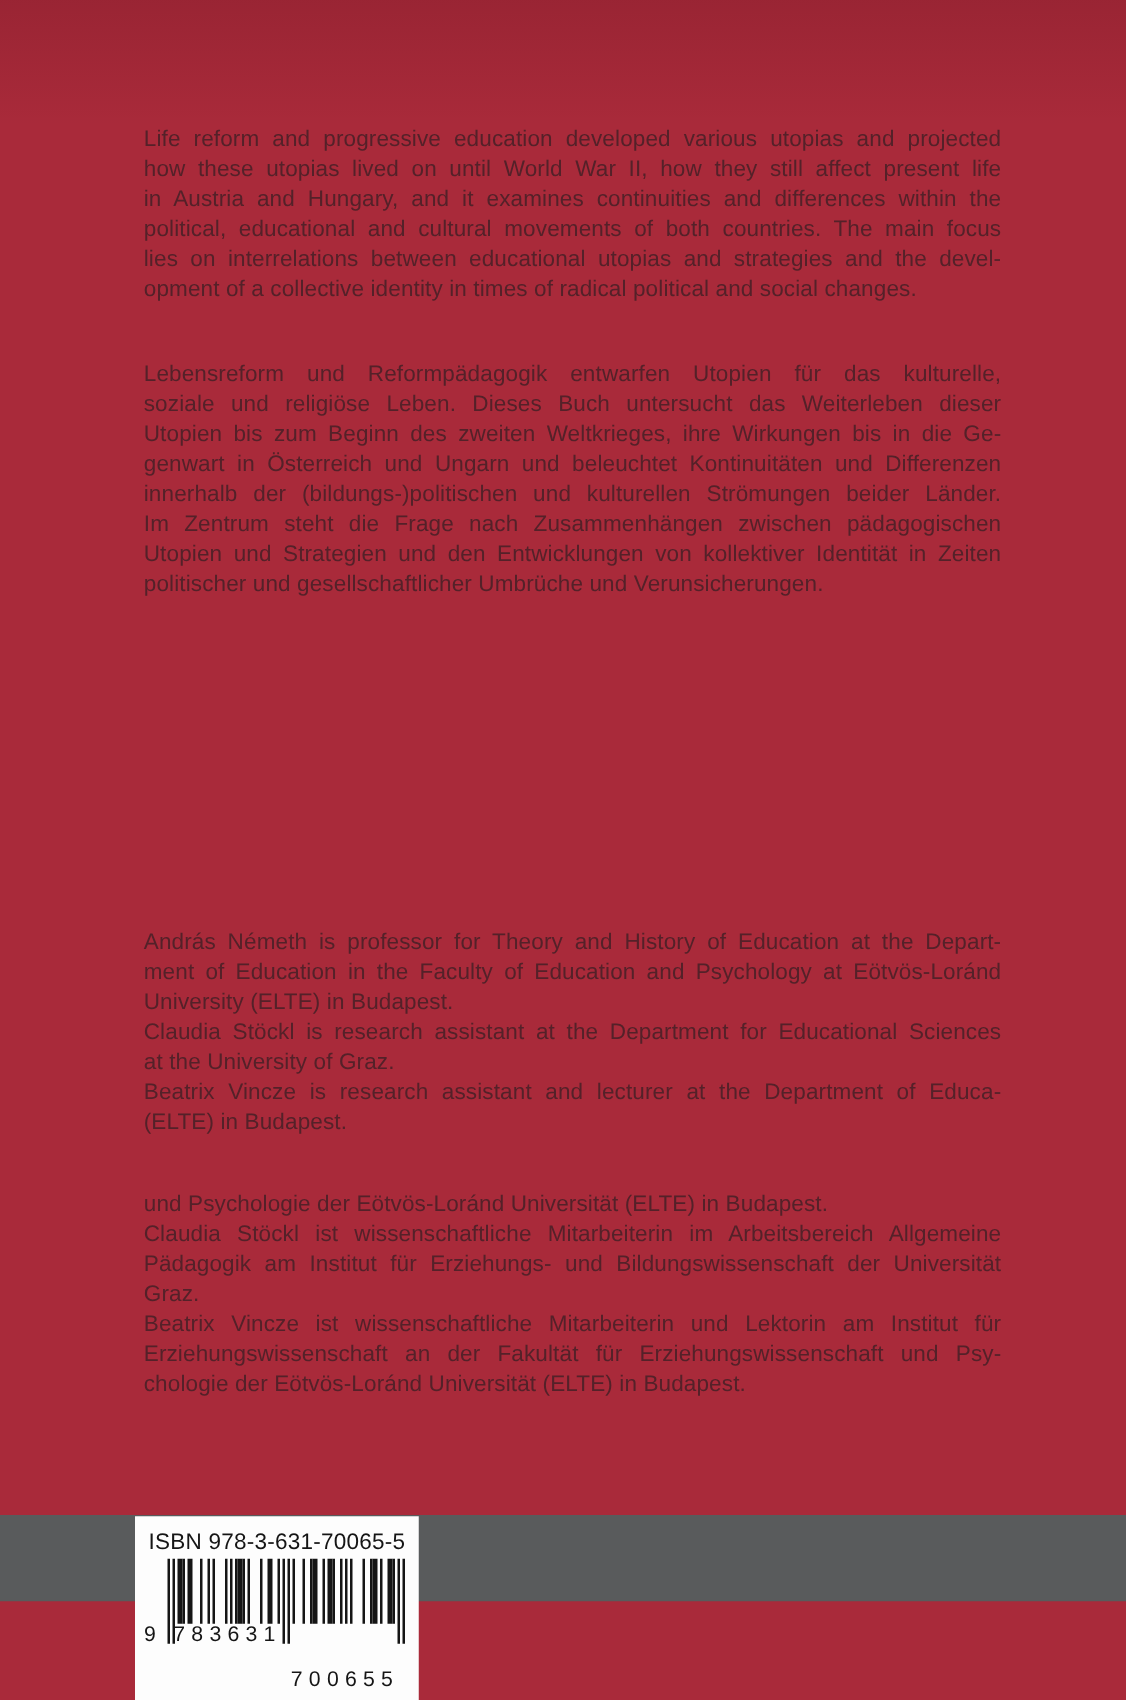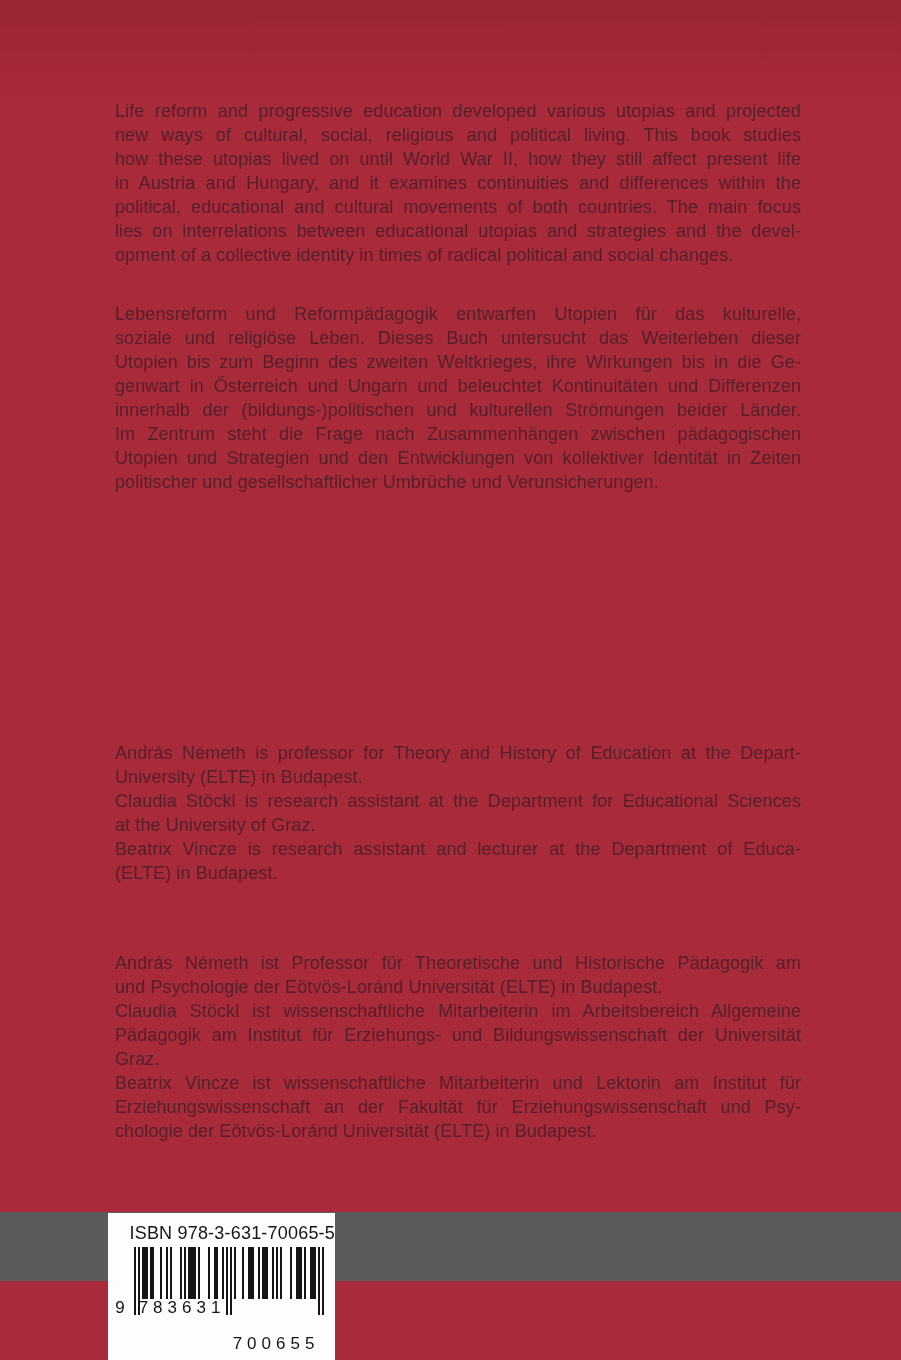--- a/index.html
+++ b/index.html
@@ -22,40 +22,40 @@
     position:absolute;top:0;left:0;right:0;height:100px;
     background:linear-gradient(180deg,rgba(72,8,18,0.16),rgba(72,8,18,0));
     pointer-events:none;
   }
   .textblock{
     position:absolute;left:115px;width:686px;
     color:var(--cover-text);
     font-size:18px;line-height:24px;letter-spacing:0.1px;
   }
   .synopsis-en{top:99px;}
-  .synopsis-de{top:302px;}
+  .synopsis-de{top:287px;}
   .bios-en{top:741px;}
   .bios-de{top:951px;}
   .line{text-align:justify;text-align-last:justify;white-space:normal;}
   .line-last{text-align-last:left;}
   .footer-band{
     position:absolute;left:0;top:1212px;width:901px;height:69px;
     background:var(--band-bg);
   }
   .website{
     position:absolute;top:1221px;right:97px;
     color:var(--website-text);
     font-size:21px;font-weight:bold;letter-spacing:0.4px;
   }
   .isbn-label{
     position:absolute;left:108px;top:1213px;width:227px;height:147px;
     background:var(--label-bg);
   }
   .isbn-text{
-    margin-top:10px;text-align:right;
+    margin-top:10px;text-align:center;
     font-size:18px;color:var(--bar-color);letter-spacing:0.2px;line-height:20px;
   }
   .barcode-wrap{position:relative;margin:4px 0 0 26px;width:190px;height:72px;}
   .bars{display:flex;align-items:flex-start;height:68px;}
   .bc-module{width:2px;height:52px;flex:0 0 2px;}
   .bc-module.on{background:var(--bar-color);}
   .bc-module.guard{height:68px;}
   .bc-digit{
     position:absolute;top:51px;height:20px;
     font-size:17px;line-height:20px;color:var(--bar-color);
@@ -65,50 +65,49 @@
   .bc-right{left:96px;width:92px;text-align:center;letter-spacing:5px;margin-top:36px;}
 </style>
 </head>
 <body>
 
 <div class="cover">
   <div class="top-shade"></div>
 
   <section class="textblock synopsis-en">
       <div class="line">Life reform and progressive education developed various utopias and projected</div>
-      <div class="line">new ways of cultural, social, religious and political living. This book studies</div>
       <div class="line">how these utopias lived on until World War II, how they still affect present life</div>
       <div class="line">in Austria and Hungary, and it examines continuities and differences within the</div>
       <div class="line">political, educational and cultural movements of both countries. The main focus</div>
       <div class="line">lies on interrelations between educational utopias and strategies and the devel-</div>
       <div class="line line-last">opment of a collective identity in times of radical political and social changes.</div>
     </section>
 
   <section class="textblock synopsis-de">
       <div class="line">Lebensreform und Reformpädagogik entwarfen Utopien für das kulturelle,</div>
       <div class="line">soziale und religiöse Leben. Dieses Buch untersucht das Weiterleben dieser</div>
       <div class="line">Utopien bis zum Beginn des zweiten Weltkrieges, ihre Wirkungen bis in die Ge-</div>
       <div class="line">genwart in Österreich und Ungarn und beleuchtet Kontinuitäten und Differenzen</div>
       <div class="line">innerhalb der (bildungs-)politischen und kulturellen Strömungen beider Länder.</div>
       <div class="line">Im Zentrum steht die Frage nach Zusammenhängen zwischen pädagogischen</div>
       <div class="line">Utopien und Strategien und den Entwicklungen von kollektiver Identität in Zeiten</div>
       <div class="line line-last">politischer und gesellschaftlicher Umbrüche und Verunsicherungen.</div>
     </section>
 
   <section class="textblock bios-en">
       <div class="line">András Németh is professor for Theory and History of Education at the Depart-</div>
+      <div class="line">ment of Education in the Faculty of Education and Psychology at Eötvös-Loránd</div>
       <div class="line line-last">University (ELTE) in Budapest.</div>
       <div class="line">Claudia Stöckl is research assistant at the Department for Educational Sciences</div>
       <div class="line line-last">at the University of Graz.</div>
       <div class="line">Beatrix Vincze is research assistant and lecturer at the Department of Educa-</div>
       <div class="line line-last">(ELTE) in Budapest.</div>
     </section>
 
   <section class="textblock bios-de">
-      <div class="line">András Németh ist Professor für Theoretische und Historische Pädagogik am</div>
       <div class="line line-last">und Psychologie der Eötvös-Loránd Universität (ELTE) in Budapest.</div>
       <div class="line">Claudia Stöckl ist wissenschaftliche Mitarbeiterin im Arbeitsbereich Allgemeine</div>
       <div class="line">Pädagogik am Institut für Erziehungs- und Bildungswissenschaft der Universität</div>
       <div class="line line-last">Graz.</div>
       <div class="line">Beatrix Vincze ist wissenschaftliche Mitarbeiterin und Lektorin am Institut für</div>
       <div class="line">Erziehungswissenschaft an der Fakultät für Erziehungswissenschaft und Psy-</div>
       <div class="line line-last">chologie der Eötvös-Loránd Universität (ELTE) in Budapest.</div>
     </section>
 
   <div class="footer-band"></div>

